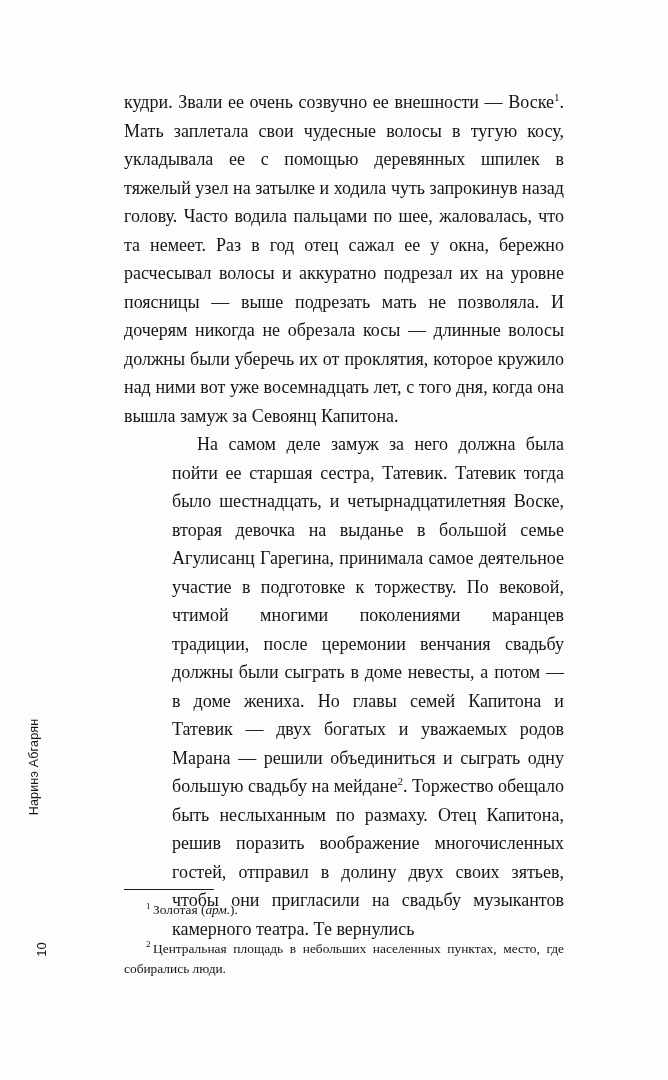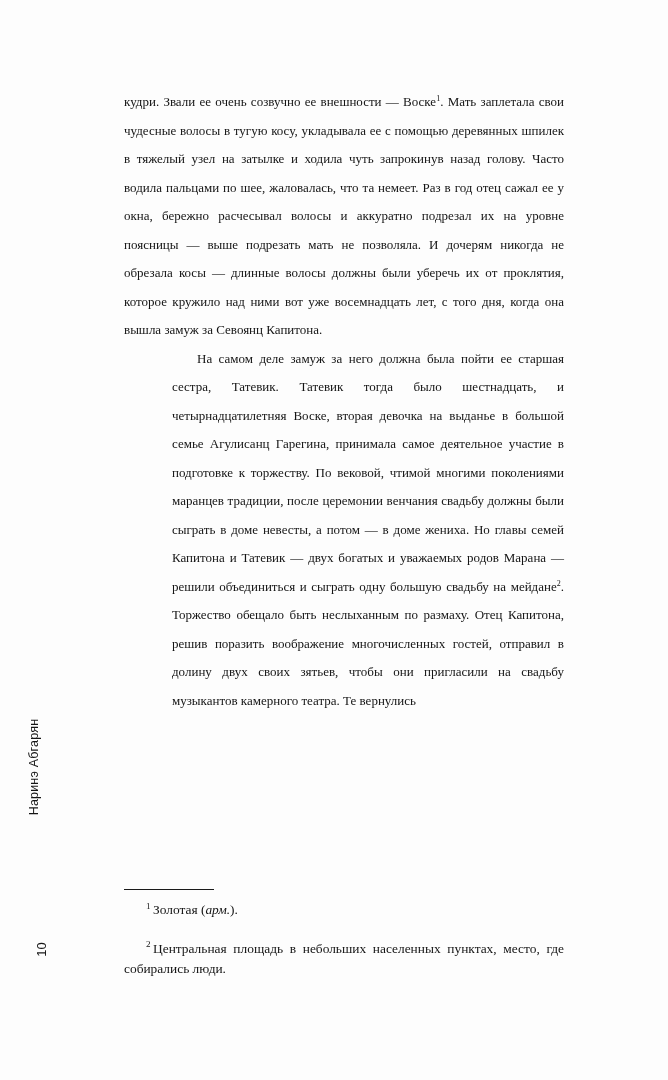--- a/index.html
+++ b/index.html
@@ -64,21 +64,21 @@
   
   .text-column {
     position: absolute;
     left: 124px;
     top: 88px;
     width: 440px;
   }
 
   .body-para {
     margin: 0;
-    font-size: 13px;
+    font-size: 18px;
     line-height: 28.5px;
     text-align: justify;
     text-justify: inter-word;
     hyphens: none;
     color: #141414;
   }
 
   .body-para + .body-para {
     text-indent: 25px;
     margin-left: 48px;

